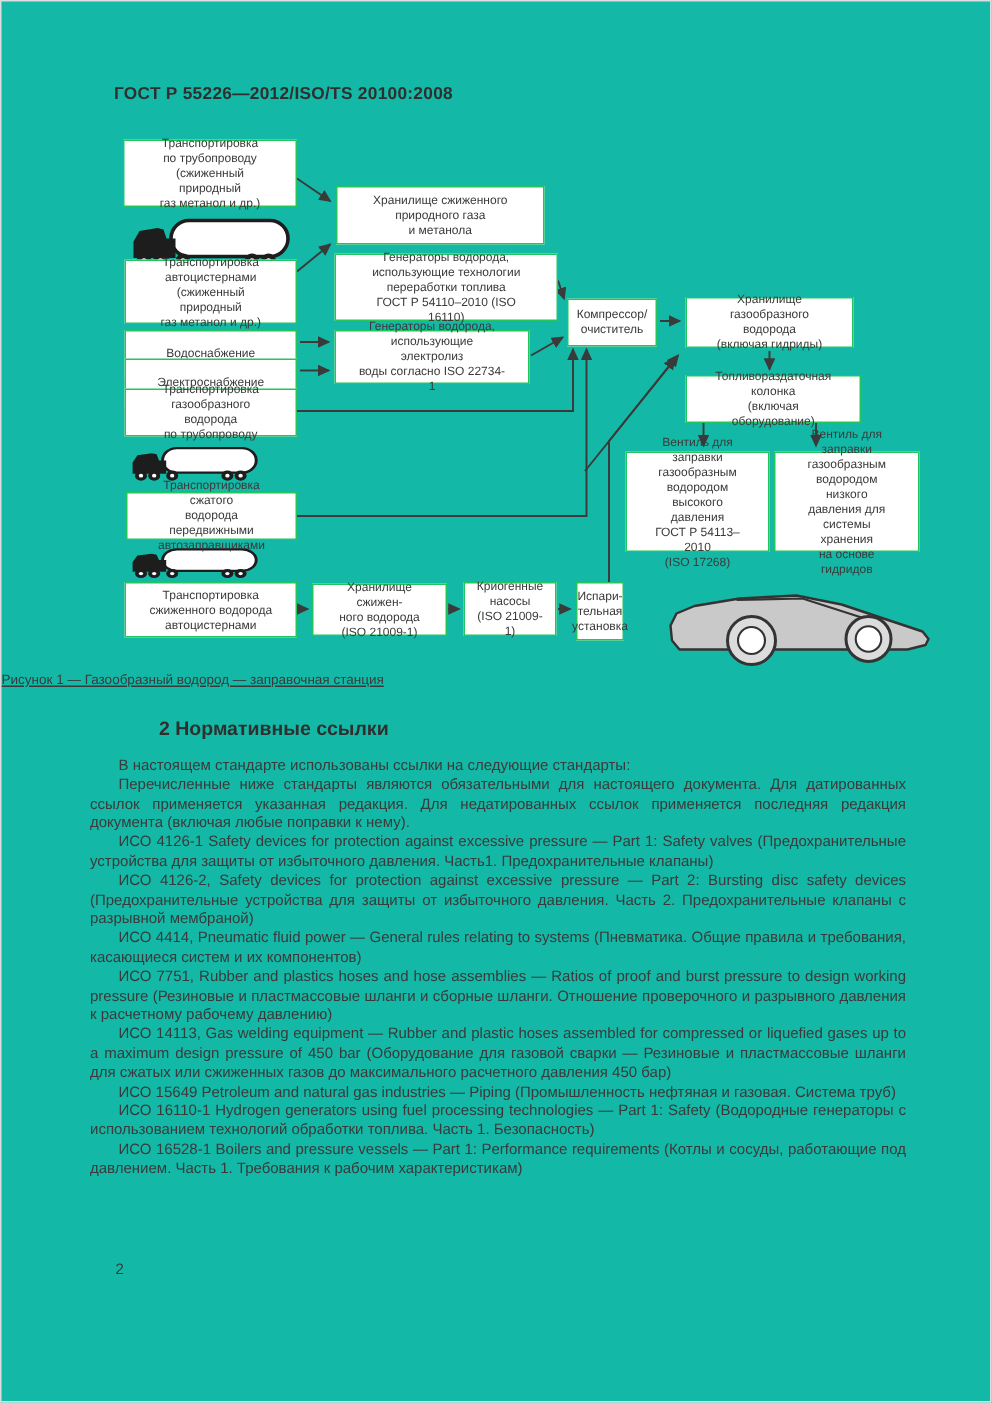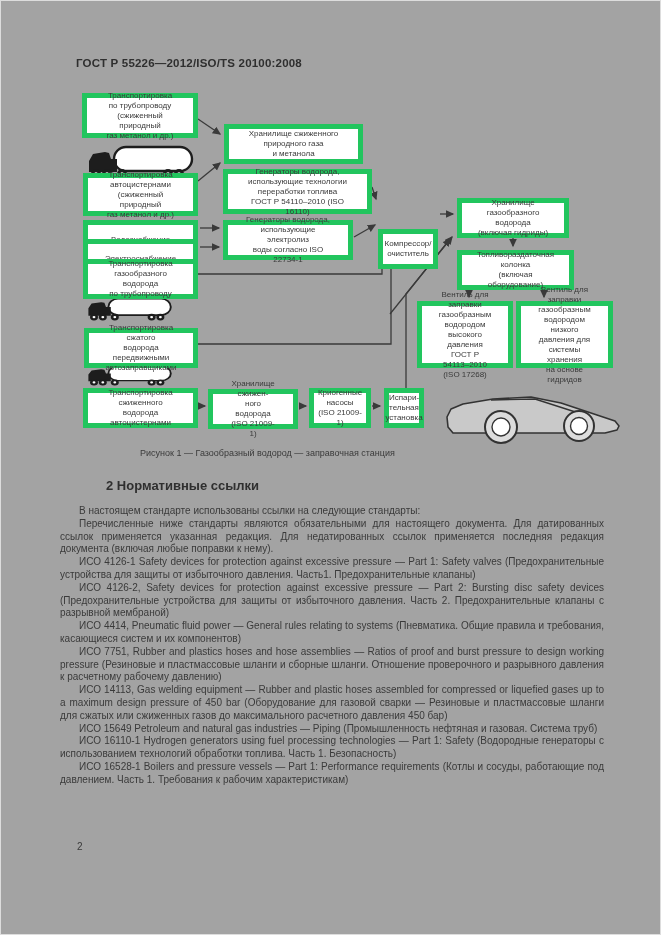--- a/index.html
+++ b/index.html
@@ -1,33 +1,33 @@
 <!DOCTYPE html>
 <html><head>
 <meta charset="utf-8">
 <style>
   html,body{margin:0;padding:0;background:#f2f2f2;}
   .page{
     position:relative;width:661px;height:935px;margin:0 auto;
-    background:#a3a3a3;border:1px solid #ddd;box-sizing:border-box;
+    background:#14b8a6;border:1px solid #ddd;box-sizing:border-box;
     font-family:"Liberation Sans", sans-serif;color:#3a3a3a;overflow:hidden;
   }
   .doc-header{
     position:absolute;left:75px;top:56px;font-size:11.5px;font-weight:bold;
     letter-spacing:.2px;color:#2f2f2f;
   }
   .diagram{position:absolute;left:0;top:85px;width:661px;height:362px;}
   .diagram svg{position:absolute;left:0;top:0;}
   .dbox{
-    position:absolute;box-sizing:border-box;border:5px solid #22c55e;background:#fff;
+    position:absolute;box-sizing:border-box;border:1px solid #22c55e;background:#fff;
     display:flex;align-items:center;justify-content:center;text-align:center;
     font-size:8px;line-height:10px;white-space:pre-line;color:#3a3a3a;padding:15px;
   }
-  .caption{position:absolute;left:0;top:447px;width:533px;text-align:center;
-    font-size:9px;color:#3a3a3a;}
+  .caption{position:absolute;left:0;top:447px;width:533px;text-align:left;
+    font-size:9px;color:#3a3a3a;text-decoration:underline;}
   .sec-heading{position:absolute;left:105px;top:477px;font-size:13px;font-weight:bold;color:#2f2f2f;}
   .body-text{position:absolute;left:59px;top:504px;width:544px;
     font-size:10px;line-height:12.8px;text-align:justify;color:#3a3a3a;}
   .body-text p{margin:0;text-indent:19px;}
   .page-num{position:absolute;left:76px;top:840px;font-size:10px;color:#3a3a3a;}
 </style>
 </head>
 <body>
 
 <div class="page">
@@ -115,21 +115,21 @@
 природного газа
 и метанола</div>
     <div class="dbox" style="left:222px;top:83px;width:149px;height:45px;">Генераторы водорода,
 использующие технологии
 переработки топлива
 ГОСТ Р 54110–2010 (ISO 16110)</div>
     <div class="dbox" style="left:222px;top:134px;width:130px;height:36px;">Генераторы водорода,
 использующие электролиз
 воды согласно ISO 22734-1</div>
 
-    <div class="dbox" style="left:377px;top:113px;width:60px;height:30px;margin-top:30px;">Компрессор/
+    <div class="dbox" style="left:377px;top:113px;width:60px;height:30px;">Компрессор/
 очиститель</div>
     <div class="dbox" style="left:456px;top:164px;width:117px;height:30px;">Топливораздаточная
 колонка
 (включая оборудование)</div>
     <div class="dbox" style="left:456px;top:112px;width:112px;height:34px;">Хранилище газообразного
 водорода
 (включая гидриды)</div>
     <div class="dbox" style="left:416px;top:215px;width:96px;height:67px;">Вентиль для заправки
 газообразным
 водородом

